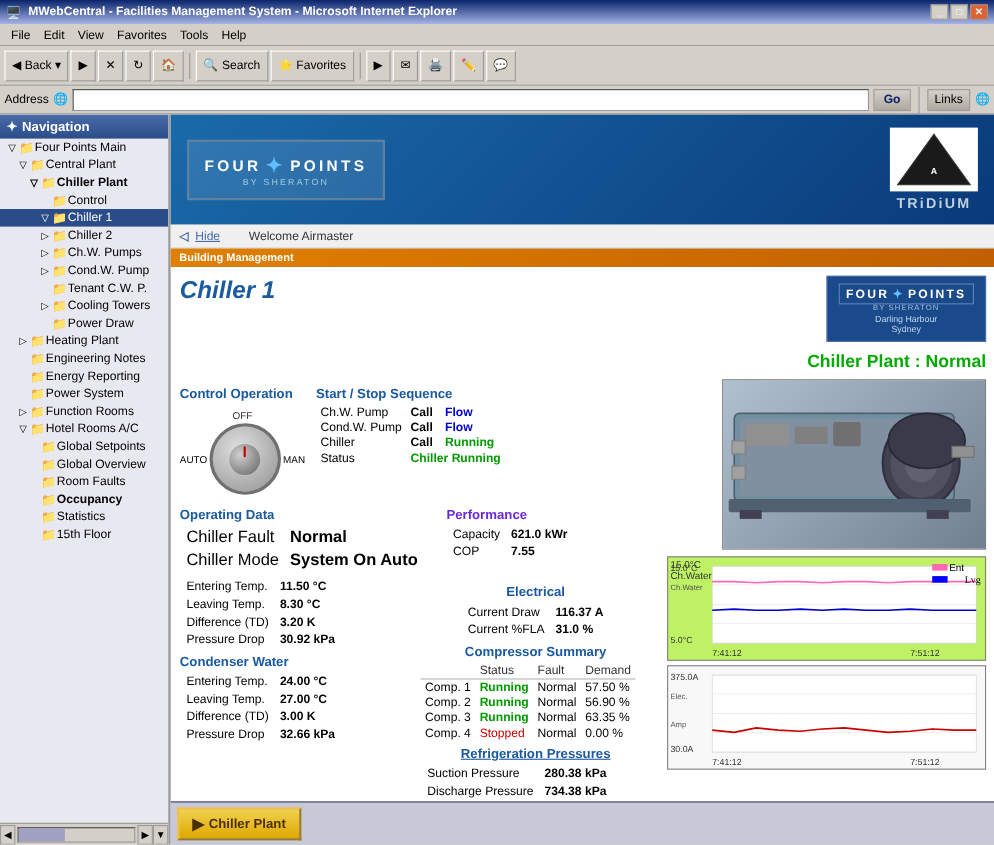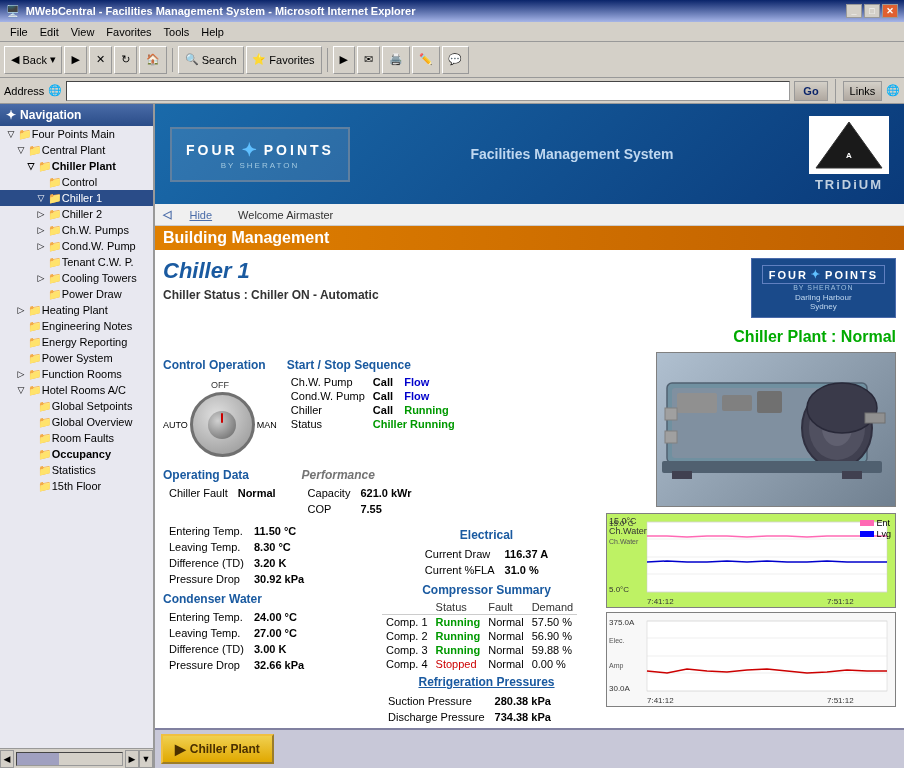--- a/index.html
+++ b/index.html
@@ -58,25 +58,25 @@
     .four-points-logo { border: 2px solid #8090a0; padding: 8px 12px; background: rgba(0,0,0,0.3); }
     .header-center { flex: 1; text-align: center; }
     .header-title { color: white; font-size: 28px; font-weight: bold; text-shadow: 2px 2px 4px rgba(0,0,0,0.5); }
     .header-subtitle { color: #c0d8f0; font-size: 14px; font-weight: bold; }
     .header-logo-right { padding: 10px 15px; }
     .airmaster-logo { background: white; padding: 4px; display: flex; flex-direction: column; align-items: center; }
     
     
     .hide-bar { background: #f0f0f0; border-bottom: 1px solid #ccc; height: 22px; display: flex; align-items: center; padding: 0 8px; gap: 6px; font-size: 11px; }
     .hide-arrow { color: #4a6ca8; font-weight: bold; }
-    .hide-link { color: #4a6ca8; text-decoration: underline; cursor: pointer; margin-left: 12px; }
+    .hide-link { color: #4a6ca8; text-decoration: underline; cursor: pointer; }
     .welcome-text { margin-left: 20px; color: #333; }
     
     
-    .bm-header { background: linear-gradient(to right, #e08000, #c06000); color: white; padding: 3px 8px; font-size: 16px; font-weight: bold; }
+    .bm-header { background: linear-gradient(to right, #e08000, #c06000); color: white; padding: 3px 8px; font-size: 10px; font-weight: bold; }
     
     
     .main-content { flex: 1; background: white; overflow-y: auto; padding: 8px; display: flex; flex-direction: column; }
     
     .page-title { color: #1a5aa0; font-size: 22px; font-weight: bold; font-style: italic; margin-bottom: 4px; }
     .chiller-status { font-size: 12px; font-weight: bold; color: #333; margin-bottom: 6px; }
     .chiller-status span { color: #333; }
     
     .section-title { color: #1a5aa0; font-size: 12px; font-weight: bold; margin: 6px 0 3px 0; text-align: center; }
     
@@ -284,21 +284,20 @@
       <div class="four-points-logo" style="margin-left:15px; border:2px solid #6080a0; padding:10px 14px; background:rgba(255,255,255,0.1);">
         <div style="color:white; font-size:14px; font-weight:bold; letter-spacing:3px; display:flex; align-items:center; gap:4px;">
           <span>FOUR</span>
           <span style="color:#60c0ff; font-size:18px;">✦</span>
           <span>POINTS</span>
         </div>
         <div style="color:#a0c8e0; font-size:8px; letter-spacing:2px; text-align:center;">BY SHERATON</div>
       </div>
 
       <div class="header-center">
-        <div class="header-subtitle">Facilities Management System</div>
       </div>
 
       <div class="header-logo-right">
         <div class="airmaster-logo" style="background:white; padding:4px; width:80px;">
           <svg width="70" height="50" viewBox="0 0 70 50">
             <polygon points="35,2 2,48 68,48" fill="#1a1a1a" stroke="#333" stroke-width="1"></polygon>
             <text x="35" y="38" text-anchor="middle" fill="white" font-size="8" font-weight="bold">A</text>
           </svg>
         </div>
         <div style="color:#c0d0e0; font-size:13px; font-weight:bold; letter-spacing:2px; margin-top:3px; text-align:center;">TRiDiUM</div>
@@ -310,24 +309,20 @@
       <span class="hide-link">Hide</span>
       <span class="welcome-text">Welcome Airmaster</span>
     </div>
 
     <div class="bm-header">Building Management</div>
 
     <div class="main-content">
       <div style="display:flex; justify-content:space-between; align-items:flex-start;">
         <div style="flex:1;">
           <div class="page-title">Chiller 1</div>
-          <div class="chiller-status">
-            <span>Chiller Status :</span>
-            <span>Chiller ON - Automatic</span>
-          </div>
         </div>
         <div style="display:flex; flex-direction:column; align-items:flex-end; gap:4px;">
           <div style="background:#1a4a8a; padding:6px 10px; color:white; border:1px solid #4a6aaa;">
             <div style="font-size:11px; font-weight:bold; letter-spacing:2px; border:1px solid #6080c0; padding:2px 6px; text-align:center; display:flex; align-items:center; gap:3px;">
               <span>FOUR</span>
               <span style="color:#60c0ff;">✦</span>
               <span>POINTS</span>
             </div>
             <div style="font-size:7px; color:#a0c0e0; letter-spacing:1px; text-align:center;">BY SHERATON</div>
             <div style="font-size:8px; color:#c0d8f0; text-align:center; margin-top:2px;">Darling Harbour<br>Sydney</div>
@@ -382,31 +377,35 @@
                   <td style="padding:1px 4px; color:#009900; font-weight:bold;" colspan="2">Chiller Running</td>
                 </tr>
               </tbody>
                 </table>
             </div>
           </div>
 
           <div style="display:flex; gap:20px; margin-bottom:4px;">
             <div>
               <div class="section-left-title">Operating Data</div>
-              <table style="font-size:11px;">
+              <table style="font-size:15px;">
                 <tbody>
                     <tr>
                   <td style="padding:1px 4px;">Chiller Fault</td>
                   <td style="padding:1px 4px; font-weight:bold;">Normal</td>
                 </tr>
+                <tr>
+                  <td style="padding:1px 4px;">Chiller Mode</td>
+                  <td style="padding:1px 4px; font-weight:bold;">System On Auto</td>
+                </tr>
               </tbody>
                 </table>
             </div>
             <div>
-              <div class="section-left-title" style="color:#737373;font-style:italic;">Performance</div>
+              <div class="section-left-title" style="color:#6d28d9;">Performance</div>
               <table style="font-size:11px;">
                 <tbody>
                     <tr>
                   <td style="padding:1px 4px;">Capacity</td>
                   <td style="padding:1px 4px; font-weight:bold;">621.0 kWr</td>
                 </tr>
                 <tr>
                   <td style="padding:1px 4px;">COP</td>
                   <td style="padding:1px 4px; font-weight:bold;">7.55</td>
                 </tr>
@@ -497,21 +496,21 @@
                   <tr>
                     <td style="padding:1px 4px;">Comp. 2</td>
                     <td style="padding:1px 4px; color:#009900; font-weight:bold;">Running</td>
                     <td style="padding:1px 4px;">Normal</td>
                     <td style="padding:1px 4px;">56.90 %</td>
                   </tr>
                   <tr>
                     <td style="padding:1px 4px;">Comp. 3</td>
                     <td style="padding:1px 4px; color:#009900; font-weight:bold;">Running</td>
                     <td style="padding:1px 4px;">Normal</td>
-                    <td style="padding:1px 4px;">59.88 %</td>
+                    <td style="padding:1px 4px;">63.35 %</td>
                   </tr>
                   <tr>
                     <td style="padding:1px 4px;">Comp. 4</td>
                     <td style="padding:1px 4px; color:#cc0000;">Stopped</td>
                     <td style="padding:1px 4px;">Normal</td>
                     <td style="padding:1px 4px;">0.00 %</td>
                   </tr>
                 </tbody>
               </table>
 
@@ -559,21 +558,21 @@
           </div>
 
           <div style="width:290px; border:1px solid #808080; background:#bef264; margin-bottom:4px; position:relative; height:95px;">
             <div style="position:absolute; left:2px; top:2px; font-size:9px; color:#333;">15.0°C</div>
             <div style="position:absolute; left:2px; top:2px; font-size:9px; color:#333; margin-top:10px;">Ch.Water</div>
             <div style="position:absolute; right:4px; top:4px; font-size:9px; display:flex; flex-direction:column; gap:1px;">
               <div style="display:flex; align-items:center; gap:2px;">
                 <div style="width:14px; height:6px; background:#ff69b4;"></div>
                 <span>Ent</span>
               </div>
-              <div style="display:flex; align-items:center; gap:2px;">
+              <div style="display:flex; align-items:center; gap:16px;font-family:Liberation Serif, serif;">
                 <div style="width:14px; height:6px; background:#0000ff;"></div>
                 <span>Lvg</span>
               </div>
             </div>
             <svg width="290" height="95" viewBox="0 0 290 95">
 
               <rect x="40" y="8" width="240" height="70" fill="white" stroke="#ccc" stroke-width="0.5"></rect>
               <line x1="40" y1="8" x2="280" y2="8" stroke="#ddd" stroke-width="0.5"></line>
               <line x1="40" y1="25" x2="280" y2="25" stroke="#ddd" stroke-width="0.5"></line>
               <line x1="40" y1="43" x2="280" y2="43" stroke="#ddd" stroke-width="0.5"></line>

